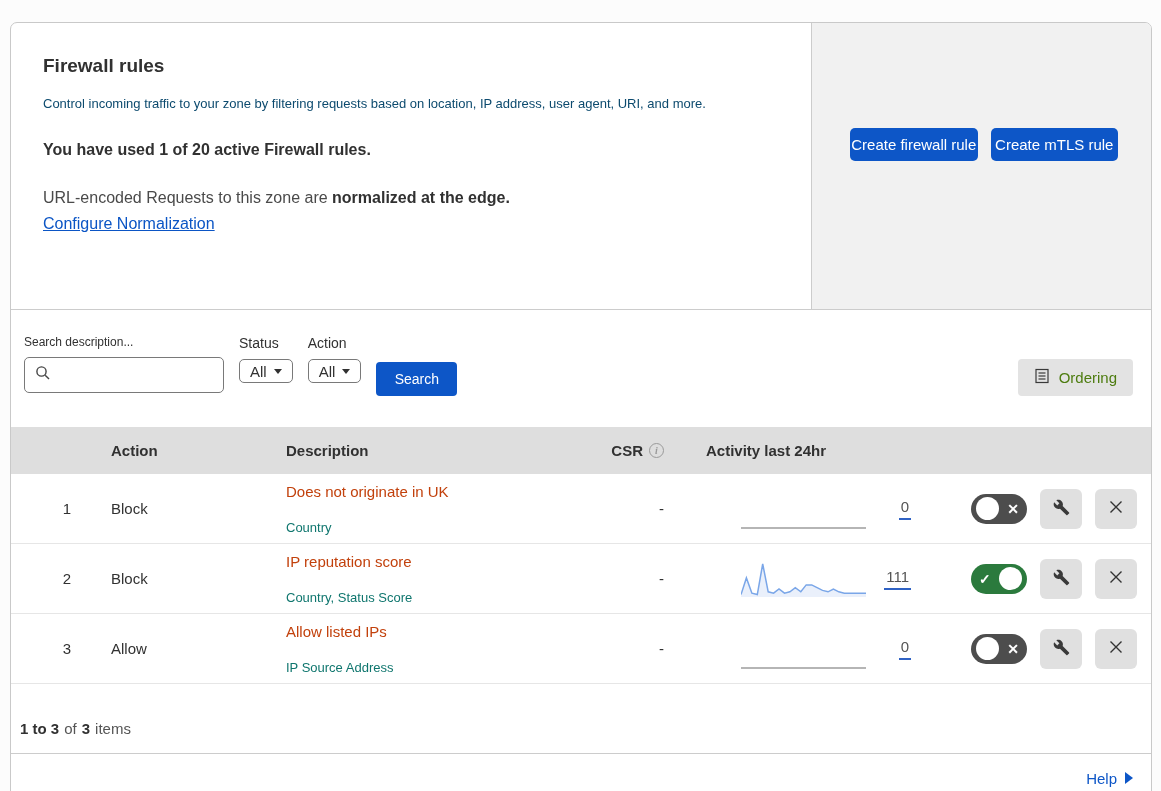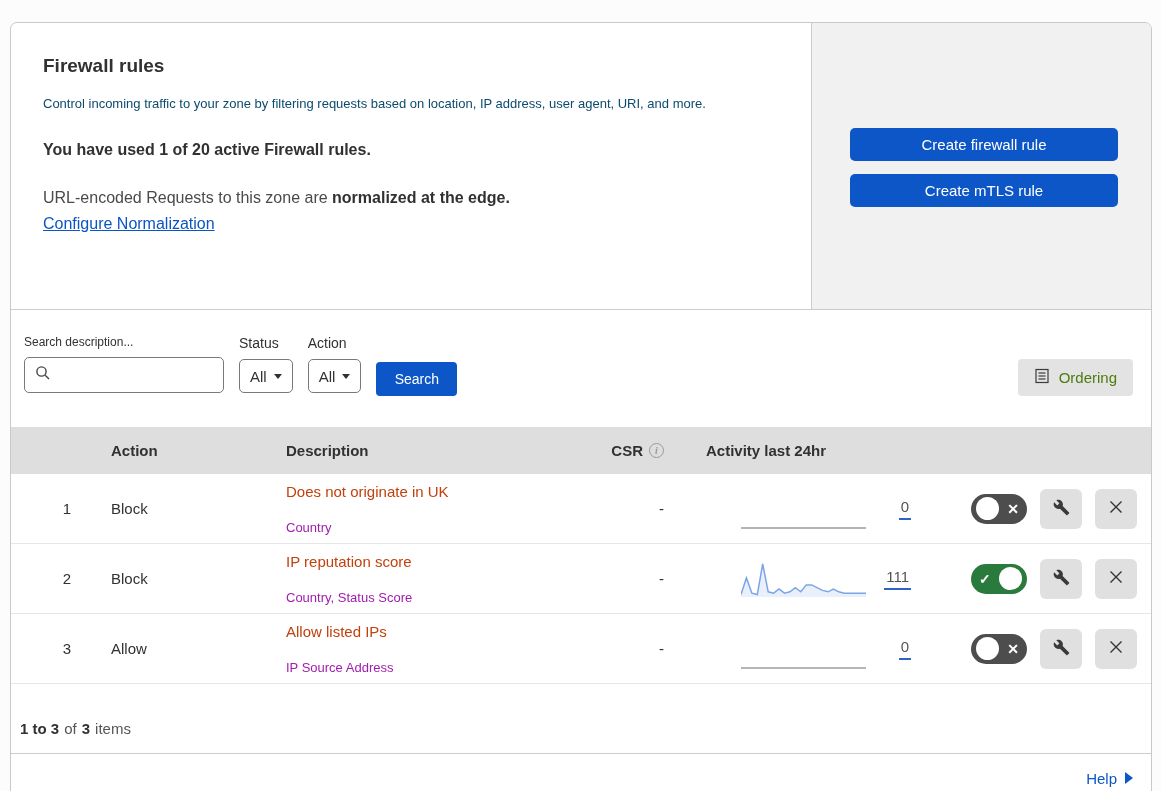--- a/index.html
+++ b/index.html
@@ -10,43 +10,43 @@
   }
   
   .top-section { display: flex; height: 287px; border-bottom: 1px solid #ccc; }
   .top-left { width: 801px; border-right: 1px solid #ccc; padding: 32px 40px 20px 32px; }
   .page-title { font-size: 19px; font-weight: 600; color: #313131; margin-bottom: 17px; }
   .desc { font-size: 13px; color: #0c4a6e; line-height: 1.58; width: 705px; margin-bottom: 26px; }
   .usage { font-size: 16px; font-weight: bold; color: #313131; margin-bottom: 30px; }
   .norm { font-size: 16px; color: #4a4a4a; margin-bottom: 8px; }
   .norm b { color: #313131; }
   .link { font-size: 16px; color: #0b55c5; text-decoration: underline; cursor: pointer; }
-  .top-right { flex: 1; background: #f1f1f1; padding: 105px 33px 0 38px; display: flex; flex-direction: column; gap: 13px; }
+  .top-right { flex: 1; background: #f1f1f1; padding: 105px 33px 0 38px; display: flex; flex-direction: row; gap: 13px; }
   .btn-primary {
     background: #0d56c7; color: #fff; border: none; border-radius: 5px;
     height: 33px; font-size: 15px; font-family: inherit; cursor: pointer; width: 100%;
   }
   
   .filter-section { height: 117px; padding: 25px 18px 0 13px; display: flex; align-items: flex-start; gap: 15px; }
   .fgroup label { display: block; font-size: 12px; color: #313131; margin-bottom: 8px; }
   .fgroup .lbl14 { font-size: 14px; }
   .search-box { width: 200px; height: 36px; border: 1px solid #797979; border-radius: 5px; display: flex; align-items: center; padding: 0 10px; gap: 7px; background: #fff; }
   .search-box input { border: none; outline: none; flex: 1; font-size: 14px; font-family: inherit; background: transparent; }
-  .dd { height: 34px; border: 1px solid #797979; border-radius: 5px; display: flex; align-items: center; justify-content: center; gap: 7px; padding: 0 10px; font-size: 15px; color: #313131; cursor: pointer; background: #fff; }
+  .dd { height: 24px; border: 1px solid #797979; border-radius: 5px; display: flex; align-items: center; justify-content: center; gap: 7px; padding: 0 10px; font-size: 15px; color: #313131; cursor: pointer; background: #fff; }
   .caret { width: 0; height: 0; border-left: 4px solid transparent; border-right: 4px solid transparent; border-top: 5px solid #313131; }
   .btn-search { width: 81px; height: 34px; margin-top: 27px; border-radius: 4px; font-size: 14px; }
   .btn-ordering { margin-left: auto; margin-top: 24px; height: 37px; background: #e3e3e3; border: none; border-radius: 4px; padding: 0 16px; font-size: 15px; color: #4d7c0f; font-family: inherit; display: flex; align-items: center; gap: 9px; cursor: pointer; }
   
   .thead { display: flex; align-items: center; height: 47px; background: #dedede; font-weight: bold; font-size: 15px; color: #313131; }
   .trow { display: flex; align-items: center; height: 70px; border-bottom: 1px solid #e6e6e6; background: #fff; }
   .col-num { width: 100px; text-align: right; padding-right: 40px; font-size: 15px; color: #313131; }
   .col-action { width: 175px; font-size: 15px; color: #313131; }
   .col-desc { flex: 1; }
   .desc-main { font-size: 15px; color: #c2410c; }
-  .desc-sub { font-size: 13px; color: #a21caf; margin-top: 20px; }
+  .desc-sub { font-size: 13px; color: #0f766e; margin-top: 20px; }
   .col-csr { width: 115px; text-align: right; padding-right: 42px; font-size: 15px; color: #313131; }
   .csr-head { display: flex; justify-content: flex-end; align-items: center; gap: 6px; }
   .info-icon { width: 15px; height: 15px; border: 1px solid #9a9a9a; border-radius: 50%; color: #9a9a9a; font-size: 10px; font-weight: bold; font-style: italic; display: inline-flex; align-items: center; justify-content: center; font-family: "Liberation Serif", serif; }
   .col-activity { width: 225px; padding-right: 20px; display: flex; align-items: center; }
   .spark { width: 125px; height: 40px; margin-left: 35px; display: flex; align-items: flex-end; }
   .flatline { width: 125px; border-bottom: 2px solid #b5b5b5; }
   .count { margin-left: auto; font-size: 15px; color: #555; border-bottom: 2px solid #2f62c4; padding: 0 2px 3px 2px; text-decoration: none; cursor: pointer; }
   .col-controls { width: 220px; display: flex; align-items: center; justify-content: flex-end; gap: 13px; padding-right: 14px; }
   .toggle { width: 56px; height: 30px; border-radius: 15px; display: flex; align-items: center; justify-content: space-between; padding: 0 5px; cursor: pointer; }
   .toggle.off { background: #4d4d4d; }

